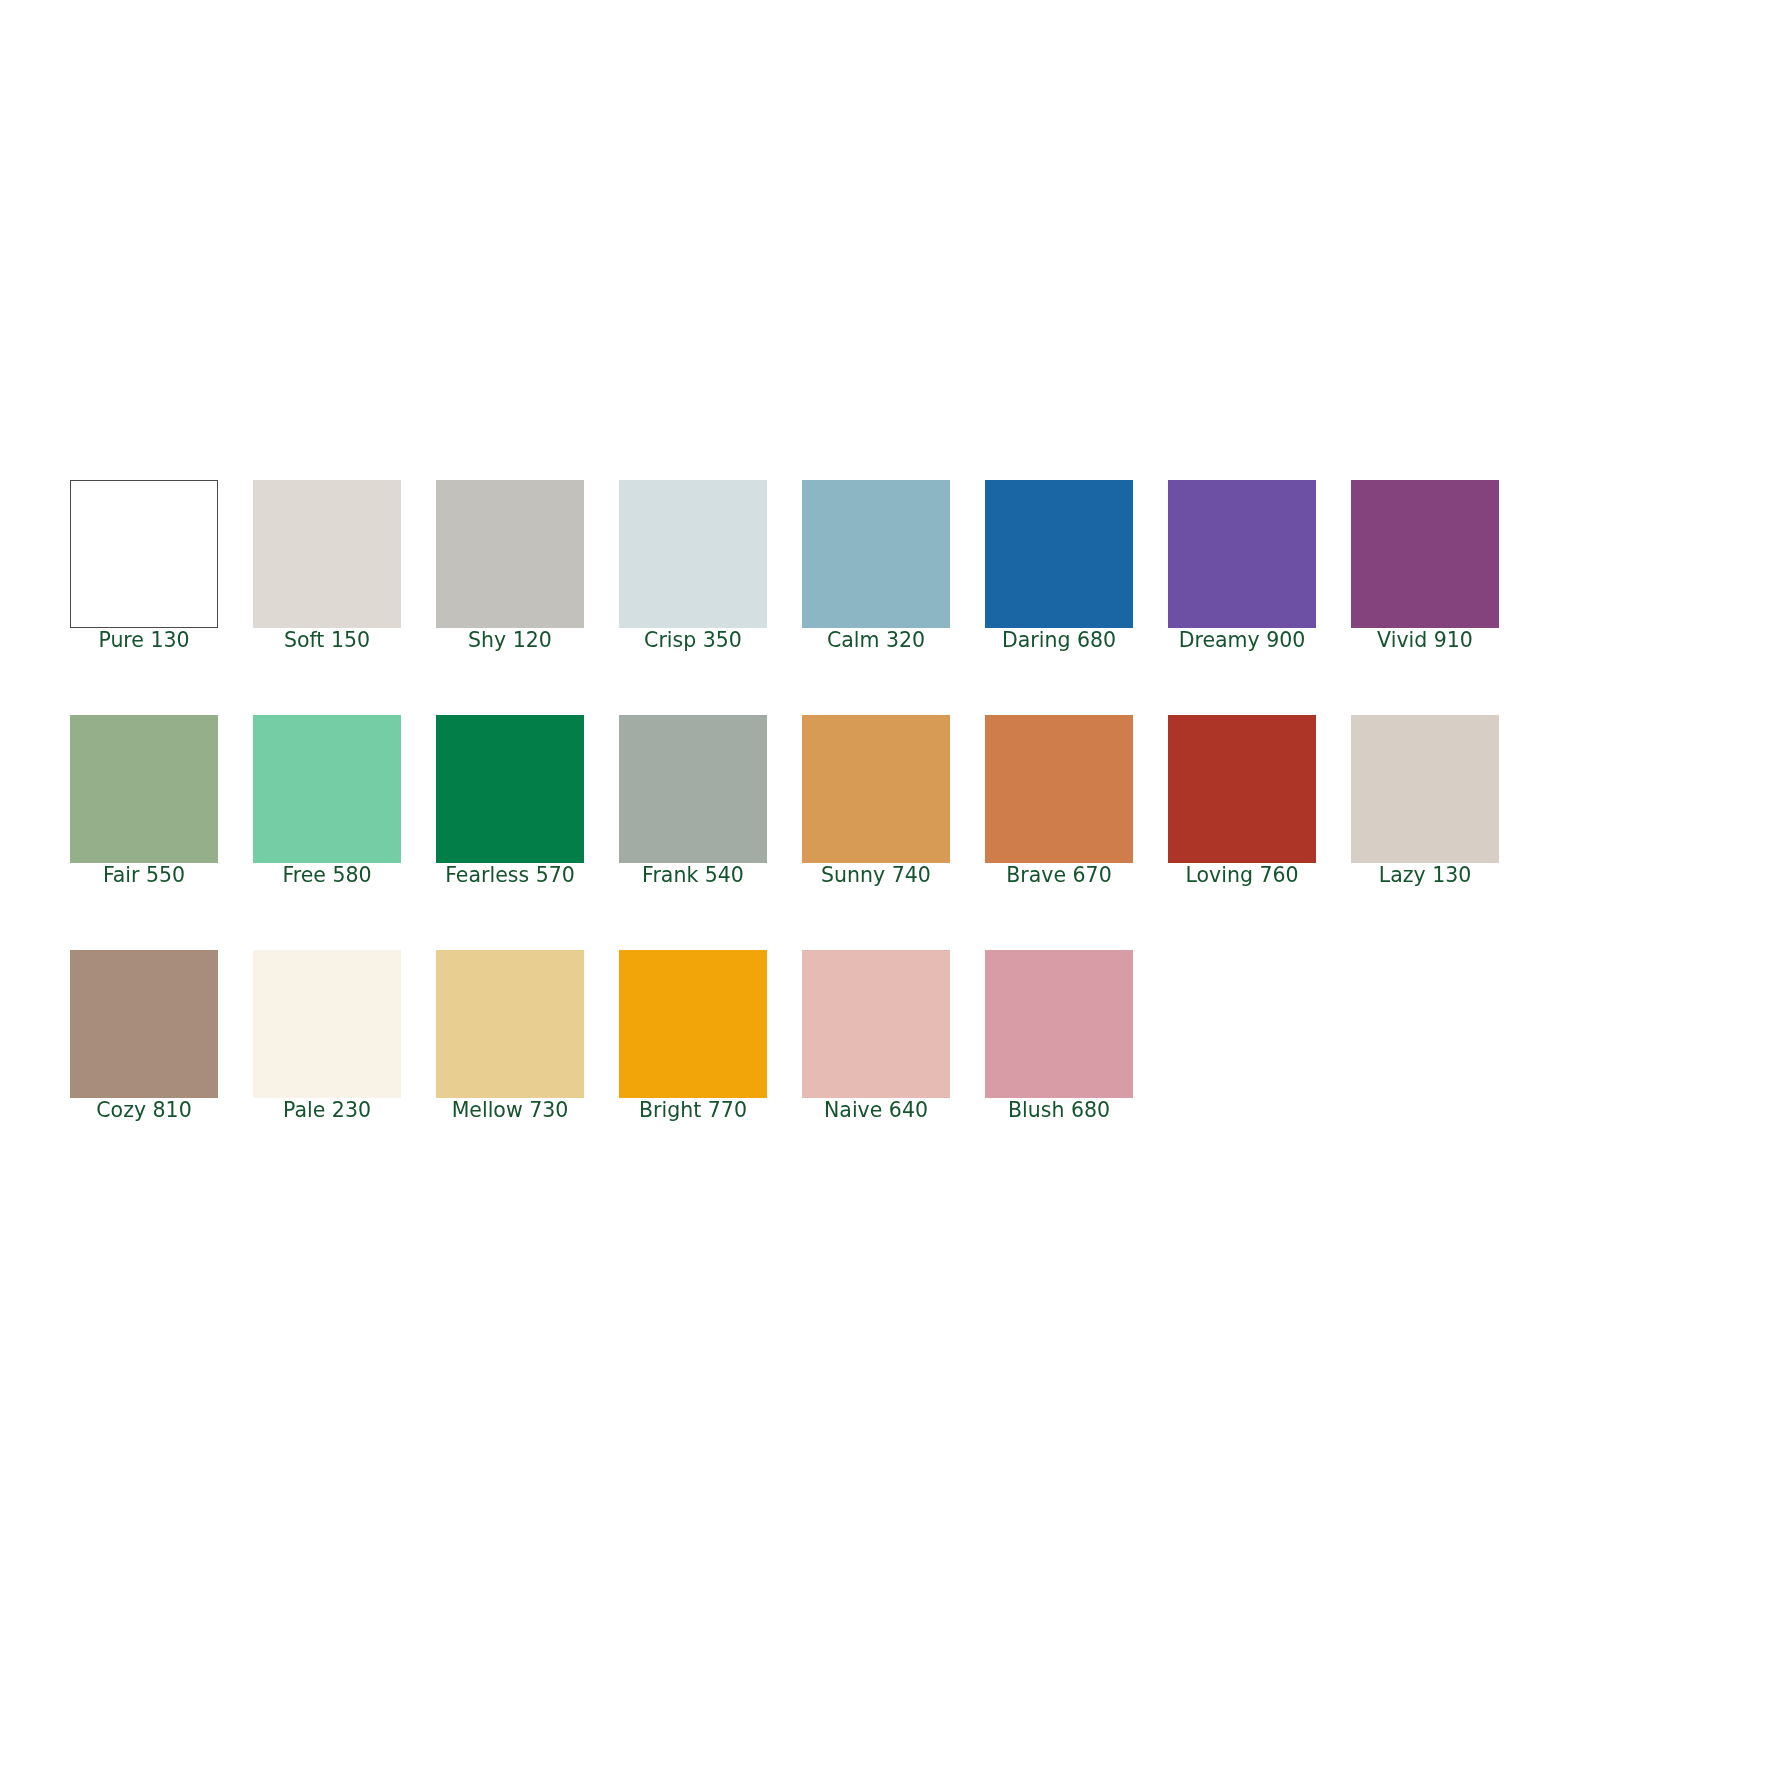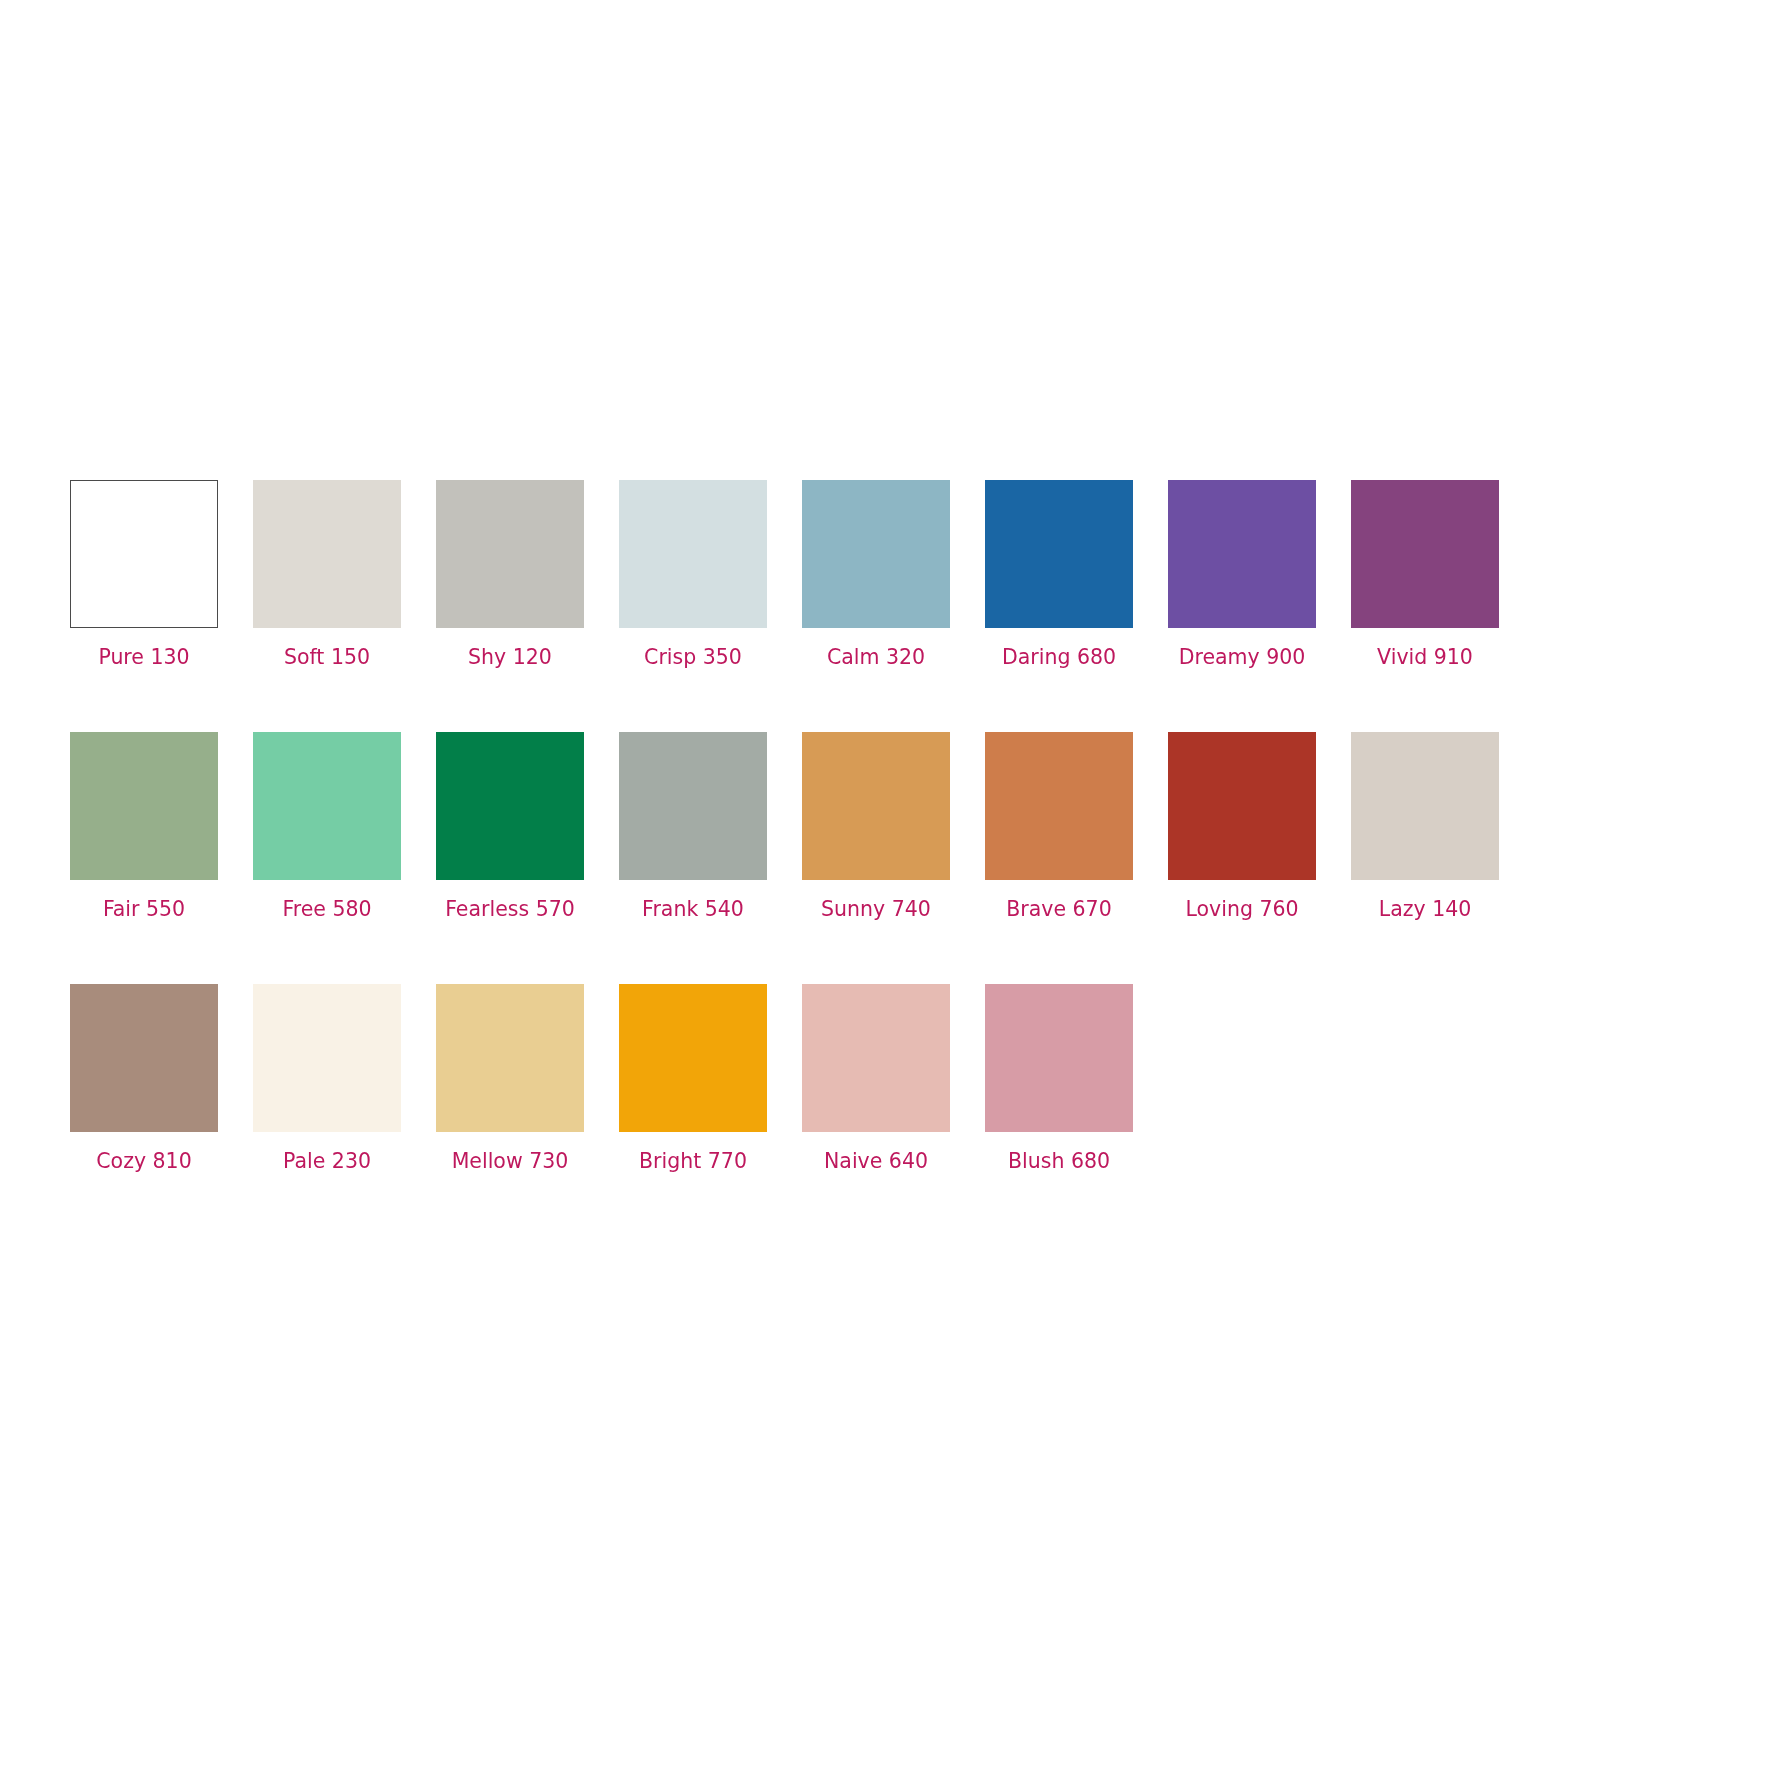--- a/index.html
+++ b/index.html
@@ -42,24 +42,23 @@
   .swatch-chip {
     width: 148px;
     height: 148px;
     box-sizing: border-box;
     display: block;
   }
   .swatch-chip.outlined {
     border: 1.5px solid #4a4a4a;
   }
   .swatch-label {
-    margin-top: 17px;
     font-size: 20.5px;
     line-height: 24px;
-    color: #be185d;
+    color: #14532d;
     text-align: center;
     white-space: nowrap;
     font-family: "DejaVu Sans", "Liberation Sans", sans-serif;
   }
 </style>
 </head>
 <body>
 
 <div id="palette-board">
   <div class="swatch-grid">
@@ -118,21 +117,21 @@
       <div class="swatch-cell">
         <div class="swatch-chip" style="background: rgb(206, 125, 75);"></div>
         <div class="swatch-label">Brave 670</div>
       </div>
       <div class="swatch-cell">
         <div class="swatch-chip" style="background: rgb(172, 53, 39);"></div>
         <div class="swatch-label">Loving 760</div>
       </div>
       <div class="swatch-cell">
         <div class="swatch-chip" style="background: rgb(215, 207, 198);"></div>
-        <div class="swatch-label">Lazy 140</div>
+        <div class="swatch-label">Lazy 130</div>
       </div>
       <div class="swatch-cell">
         <div class="swatch-chip" style="background: rgb(168, 140, 124);"></div>
         <div class="swatch-label">Cozy 810</div>
       </div>
       <div class="swatch-cell">
         <div class="swatch-chip" style="background: rgb(249, 242, 230);"></div>
         <div class="swatch-label">Pale 230</div>
       </div>
       <div class="swatch-cell">

